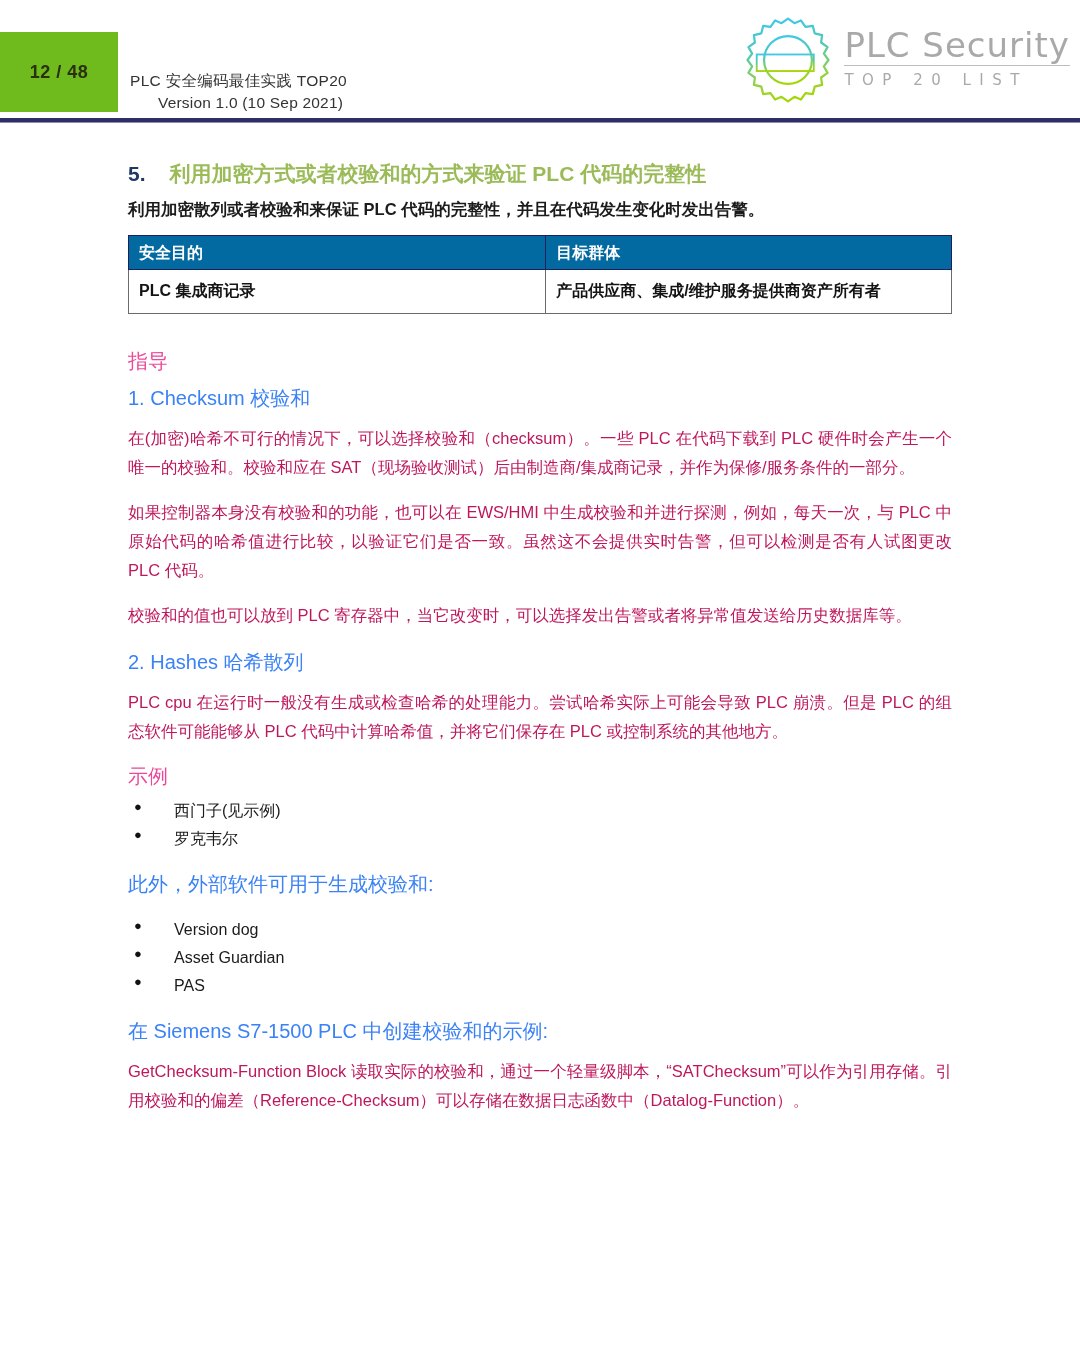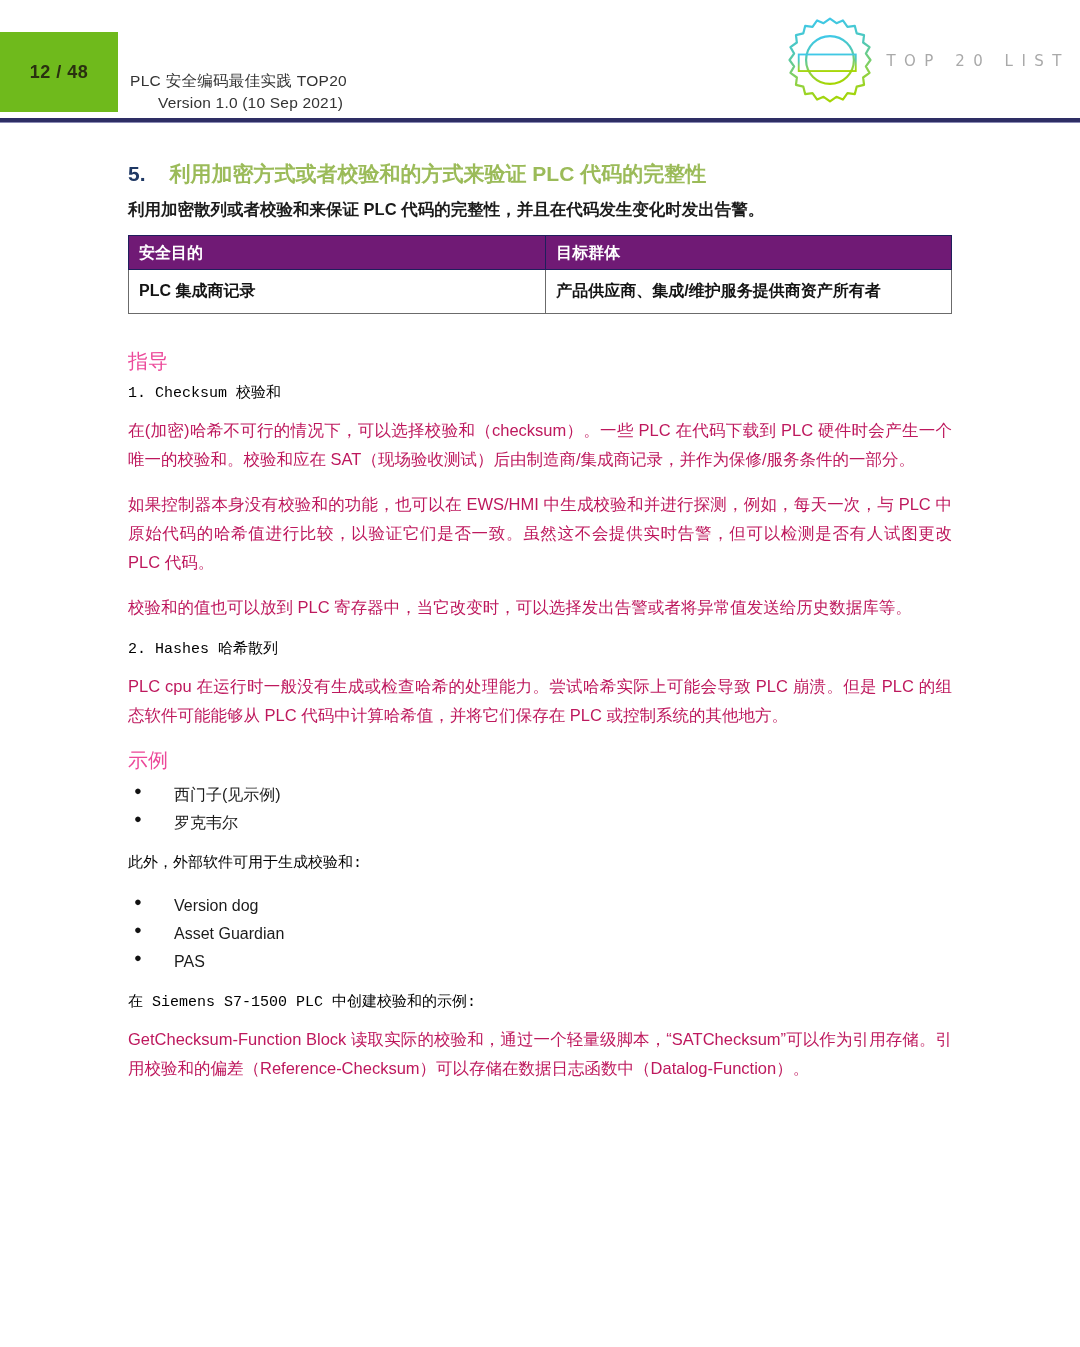--- a/index.html
+++ b/index.html
@@ -147,21 +147,21 @@
   }
 
   
   .info-table {
     width: 100%;
     border-collapse: collapse;
     margin-bottom: 34px;
     table-layout: fixed;
   }
   .info-table th {
-    background: #701a75;
+    background: #0369a1;
     color: #ffffff;
     text-align: left;
     font-size: 16px;
     font-weight: bold;
     padding: 6px 10px 6px 10px;
     border: 1px solid #1f1f5c;
     line-height: 1.35;
   }
   .info-table td {
     border: 1px solid #6b6b6b;
@@ -184,25 +184,24 @@
   }
   .sub-heading-blue {
     font-size: 17px;
     color: #3f8fc4;
     font-style: italic;
     font-weight: bold;
     margin: 0 0 4px 0;
     line-height: 1.3;
   }
   .item-label {
-    font-size: 15px;
-    color: #000000;
+    font-size: 20px;
+    color: #3b82f6;
     margin: 0 0 16px 0;
     line-height: 1.6;
-    font-family: Liberation Mono, monospace;
   }
   .item-label.tight { margin-bottom: 10px; }
 
   p.body-text {
     font-size: 16.5px;
     line-height: 1.75;
     color: #be185d;
     margin: 0 0 16px 0;
     text-align: justify;
     text-justify: inter-ideograph;
@@ -269,20 +268,21 @@
         <line x1="42" y1="44" x2="42" y2="62"></line>
         <line x1="48" y1="44" x2="48" y2="62"></line>
         <line x1="54" y1="44" x2="54" y2="62"></line>
         <line x1="60" y1="44" x2="60" y2="62"></line>
         <line x1="66" y1="44" x2="66" y2="62"></line>
         <line x1="72" y1="44" x2="72" y2="62"></line>
         <line x1="16" y1="53" x2="78" y2="53"></line>
       </g>
     </svg>
     <div class="brand-words">
+      <div class="brand-name">PLC Security</div>
       <div class="brand-tagline">TOP 20 LIST</div>
     </div>
   </div>
 
   <div class="header-rule"></div>
 </div>
 
 <div class="content">
 
   <h1 class="section-heading">

